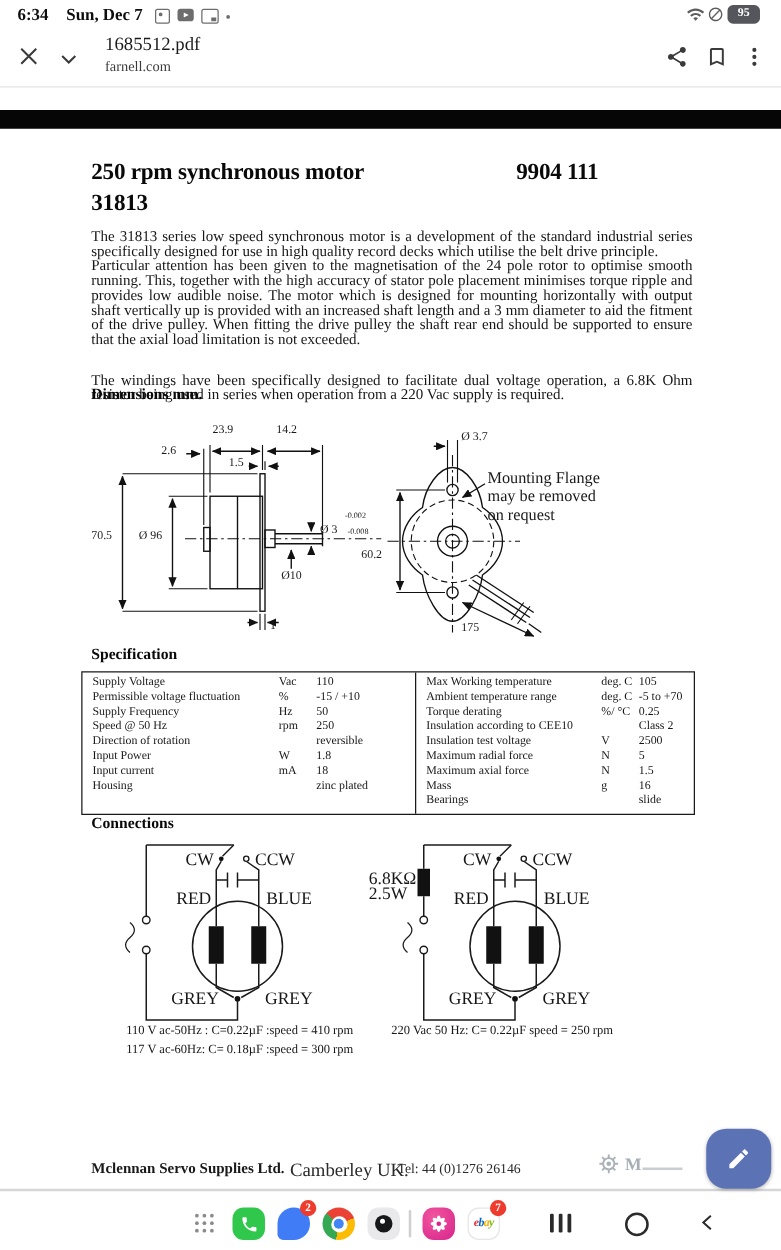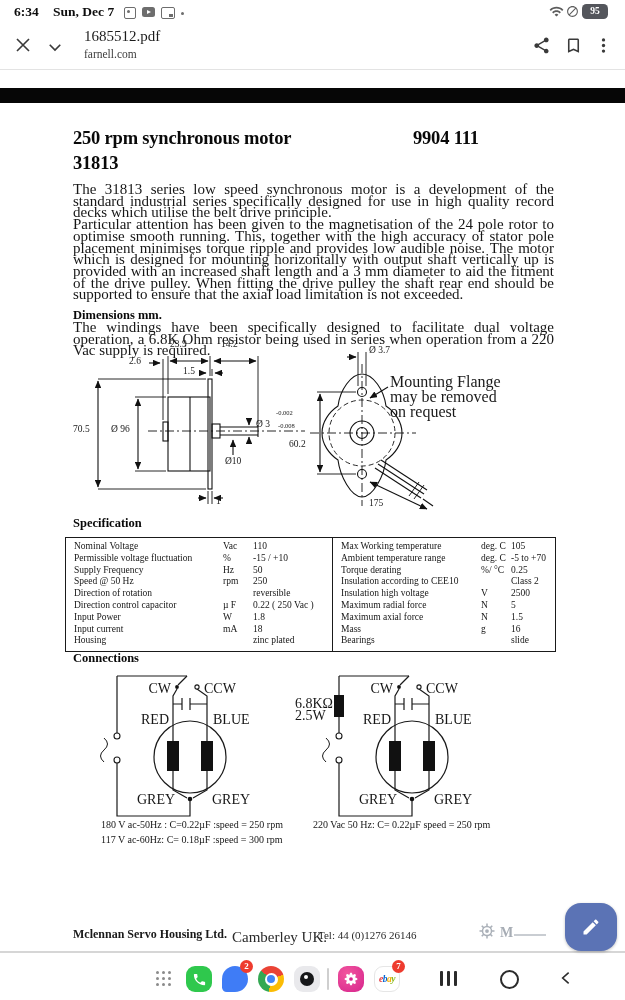--- a/index.html
+++ b/index.html
@@ -19,29 +19,29 @@
   .batt{left:582px;top:4px;width:26px;height:15px;background:#54565c;border-radius:4.5px;
         color:#fff;font-size:9.5px;font-weight:bold;text-align:center;line-height:15px;}
   
   .hdr-btn{width:24px;height:24px;display:flex;align-items:center;justify-content:center;}
   .hdr-title{left:84px;top:28px;font-size:15px;color:#1c1c1c;}
   .hdr-sub{left:84px;top:48px;font-size:11.5px;color:#3c3c3c;}
   .hdr-divider{left:0;top:69px;width:625px;height:1px;background:#e3e3e3;}
   .black-strip{left:0;top:88px;width:625px;height:15px;background:#060606;}
   
   .doc-title{font-size:18.5px;font-weight:bold;color:#090909;letter-spacing:-0.2px;}
-  .doc-par{left:73px;width:481px;font-size:15px;line-height:11.7px;text-align:justify;color:#161616;}
+  .doc-par{left:73px;width:481px;font-size:12px;line-height:11.7px;text-align:justify;color:#161616;}
   .doc-par p{margin:0;}
   .sec-head{font-size:12.5px;font-weight:bold;color:#090909;}
   
   .fig{left:73px;top:336px;width:500px;height:182px;}
   .fig svg{position:absolute;left:0;top:0;}
   .dim{position:absolute;font-size:9.5px;color:#1a1a1a;white-space:nowrap;}
   .dim.tiny{font-size:6.5px;}
-  .dim.note{font-size:16px;line-height:15px;}
+  .dim.note{font-size:13px;line-height:15px;}
   
   .spec-table{left:65px;top:537px;width:489px;height:113px;border:1.5px solid #1a1a1a;display:flex;}
   .spec-half{position:relative;height:100%;box-sizing:border-box;padding-top:3px;}
   .spec-half.l{width:267px;border-right:1.5px solid #1a1a1a;}
   .spec-half.r{width:222px;}
   .spec-row{position:relative;height:11.8px;font-size:9.5px;color:#161616;white-space:nowrap;}
   .sl{position:absolute;left:8px;top:0;}
   .spec-half.l .su{position:absolute;left:157px;top:0;}
   .spec-half.l .sv{position:absolute;left:187px;top:0;}
   .spec-half.r .su{position:absolute;left:148px;top:0;}
@@ -251,21 +251,21 @@
     <span class="dim note" style="left:317px;top:53px">may be removed</span>
     <span class="dim note" style="left:317px;top:68px">on request</span>
     <span class="dim" style="left:296px;top:162px">175</span>
   </div>
 
   <div class="abs sec-head" style="left:73px;top:516px">Specification</div>
 
   <div class="abs spec-table">
     <div class="spec-half l">
       <div class="spec-row">
-          <span class="sl">Nominal Voltage</span>
+          <span class="sl">Supply Voltage</span>
           <span class="su">Vac</span>
           <span class="sv">110</span>
         </div>
       <div class="spec-row">
           <span class="sl">Permissible voltage fluctuation</span>
           <span class="su">%</span>
           <span class="sv">-15 / +10</span>
         </div>
       <div class="spec-row">
           <span class="sl">Supply Frequency</span>
@@ -276,25 +276,20 @@
           <span class="sl">Speed @ 50 Hz</span>
           <span class="su">rpm</span>
           <span class="sv">250</span>
         </div>
       <div class="spec-row">
           <span class="sl">Direction of rotation</span>
           <span class="su"></span>
           <span class="sv">reversible</span>
         </div>
       <div class="spec-row">
-          <span class="sl">Direction control capacitor</span>
-          <span class="su">µ F</span>
-          <span class="sv">0.22 ( 250 Vac )</span>
-        </div>
-      <div class="spec-row">
           <span class="sl">Input Power</span>
           <span class="su">W</span>
           <span class="sv">1.8</span>
         </div>
       <div class="spec-row">
           <span class="sl">Input current</span>
           <span class="su">mA</span>
           <span class="sv">18</span>
         </div>
       <div class="spec-row">
@@ -318,21 +313,21 @@
           <span class="sl">Torque derating</span>
           <span class="su">%/ °C</span>
           <span class="sv">0.25</span>
         </div>
       <div class="spec-row">
           <span class="sl">Insulation according to CEE10</span>
           <span class="su"></span>
           <span class="sv">Class 2</span>
         </div>
       <div class="spec-row">
-          <span class="sl">Insulation high voltage</span>
+          <span class="sl">Insulation test voltage</span>
           <span class="su">V</span>
           <span class="sv">2500</span>
         </div>
       <div class="spec-row">
           <span class="sl">Maximum radial force</span>
           <span class="su">N</span>
           <span class="sv">5</span>
         </div>
       <div class="spec-row">
           <span class="sl">Maximum axial force</span>
@@ -414,25 +409,25 @@
     <span class="clab" style="left:0px;top:26px">6.8KΩ</span>
     <span class="clab" style="left:0px;top:38px">2.5W</span>
     <span class="clab" style="left:70px;top:11px;width:28px;text-align:right">CW</span>
     <span class="clab" style="left:131px;top:11px">CCW</span>
     <span class="clab" style="left:66px;top:42px;width:30px;text-align:right">RED</span>
     <span class="clab" style="left:140px;top:42px">BLUE</span>
     <span class="clab" style="left:64px;top:122px;width:32px;text-align:right">GREY</span>
     <span class="clab" style="left:139px;top:122px">GREY</span>
   </div>
 
-  <div class="abs cap-line" style="left:101px;top:819px">180 V ac-50Hz : C=0.22µF :speed = 250 rpm</div>
+  <div class="abs cap-line" style="left:101px;top:819px">110 V ac-50Hz : C=0.22µF :speed = 410 rpm</div>
   <div class="abs cap-line" style="left:101px;top:834px">117 V ac-60Hz: C= 0.18µF :speed = 300 rpm</div>
   <div class="abs cap-line" style="left:313px;top:819px">220 Vac 50 Hz: C= 0.22µF  speed = 250 rpm</div>
 
-  <div class="abs foot-co">Mclennan Servo Housing Ltd.</div>
+  <div class="abs foot-co">Mclennan Servo Supplies Ltd.</div>
   <div class="abs foot-loc">Camberley UK.</div>
   <div class="abs foot-tel">Tel: 44 (0)1276 26146</div>
   <svg class="abs" style="left:478px;top:922px" width="18" height="18" viewBox="0 0 24 24">
     <g stroke="#aab0b8" stroke-width="2" fill="none">
         <circle cx="12" cy="12" r="6"></circle>
       <path d="M12 2v4M12 18v4M2 12h4M18 12h4M5 5l2.8 2.8M16.2 16.2L19 19M19 5l-2.8 2.8M7.8 16.2L5 19"></path>
       </g>
     <circle cx="12" cy="12" r="2.5" fill="#aab0b8"></circle>
   </svg>
   <div class="abs foot-logo-m">M</div>

